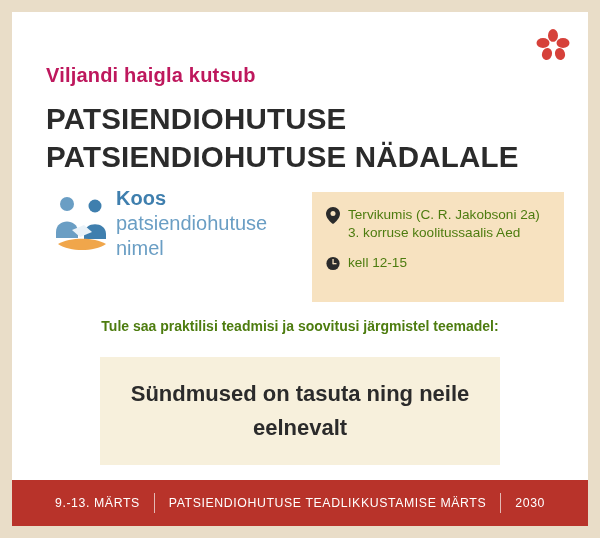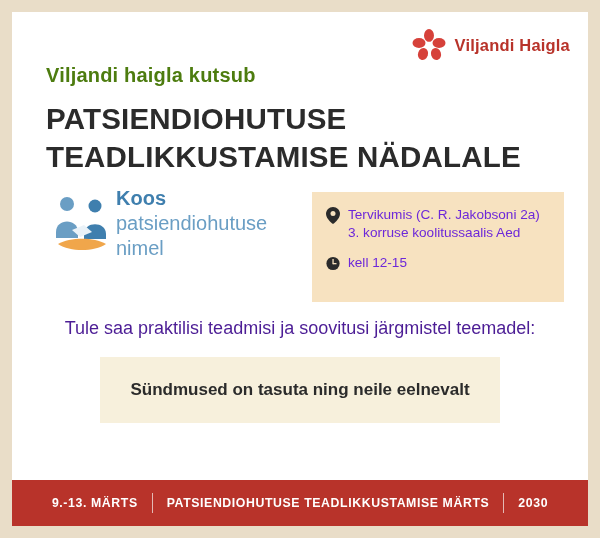--- a/index.html
+++ b/index.html
@@ -52,21 +52,21 @@
     white-space: nowrap;
   }
 
   
   .kicker {
     position: absolute;
     left: 34px;
     top: 52px;
     font-size: 20px;
     font-weight: bold;
-    color: #4d7c0f;
+    color: #be185d;
     letter-spacing: 0.2px;
   }
   .headline {
     position: absolute;
     left: 34px;
     top: 88px;
     width: 520px;
     font-size: 29.5px;
     line-height: 1.28;
     font-weight: bold;
@@ -126,49 +126,49 @@
   .info-row:last-child { margin-bottom: 16px; }
   .info-ico {
     flex: 0 0 auto;
     width: 14px;
     height: 17px;
     margin-top: 1px;
   }
   .info-text {
     font-size: 13.6px;
     line-height: 1.32;
-    color: #6d28d9;
+    color: #4d7c0f;
   }
 
   
   .subhead {
     position: absolute;
     left: 0;
     top: 306px;
     width: 576px;
     text-align: center;
-    font-size: 18px;
-    font-weight: normal;
-    color: #4c1d95;
+    font-size: 14px;
+    font-weight: bold;
+    color: #4d7c0f;
   }
 
   
   .note-box {
     position: absolute;
     left: 88px;
     top: 345px;
     width: 400px;
     background: #f7f0dc;
     padding: 20px 16px;
     box-sizing: border-box;
     text-align: center;
   }
   .note-box .nl {
     display: block;
-    font-size: 17px;
+    font-size: 22px;
     line-height: 1.55;
     font-weight: bold;
     color: #2b2b2b;
   }
 
   
   .footer {
     position: absolute;
     left: 0;
     bottom: 0;
@@ -176,21 +176,21 @@
     height: 46px;
     background: #b8332a;
     display: flex;
     align-items: center;
     justify-content: center;
     gap: 0;
   }
   .footer-seg {
     color: #ffffff;
     font-size: 12.3px;
-    font-weight: bold;
+    font-weight: normal;
     letter-spacing: 0.6px;
     padding: 0 14px;
     white-space: nowrap;
   }
   .footer-div {
     width: 1px;
     height: 20px;
     background: #e4b9b4;
   }
 </style>
@@ -204,28 +204,27 @@
       <span class="brand-mark">
         <svg width="34" height="34" viewBox="0 0 34 34">
           <ellipse cx="17" cy="7.5" rx="5" ry="6.5" fill="#d6413a"></ellipse>
           <ellipse cx="27" cy="15" rx="6.5" ry="5" fill="#d6413a"></ellipse>
           <ellipse cx="7" cy="15" rx="6.5" ry="5" fill="#d6413a"></ellipse>
           <ellipse cx="11" cy="26" rx="5" ry="6" fill="#d6413a" transform="rotate(18 11 26)"></ellipse>
           <ellipse cx="24" cy="26" rx="5" ry="6" fill="#d6413a" transform="rotate(-18 24 26)"></ellipse>
           <circle cx="17" cy="17" r="3.2" fill="#ffffff"></circle>
         </svg>
       </span>
-      <span class="brand-name">Viljandi Haigla</span>
     </div>
 
     <div class="kicker">Viljandi haigla kutsub</div>
 
     <div class="headline">
       <span class="l1">PATSIENDIOHUTUSE</span>
-      <span class="l2">TEADLIKKUSTAMISE NÄDALALE</span>
+      <span class="l2">PATSIENDIOHUTUSE NÄDALALE</span>
     </div>
 
     <div class="koos">
       <span class="koos-icon">
         <svg width="56" height="62" viewBox="0 0 56 62">
           <circle cx="13" cy="12" r="7" fill="#6a9ec4"></circle>
           <path d="M2 40 C2 26 24 26 24 40 L24 46 L2 46 Z" fill="#6a9ec4"></path>
           <circle cx="41" cy="14" r="6.5" fill="#3f7fae"></circle>
           <path d="M30 42 C30 29 52 29 52 42 L52 47 L30 47 Z" fill="#3f7fae"></path>
           <path d="M4 52 C16 45 40 45 52 52 C40 60 16 60 4 52 Z" fill="#f0a64b"></path>

